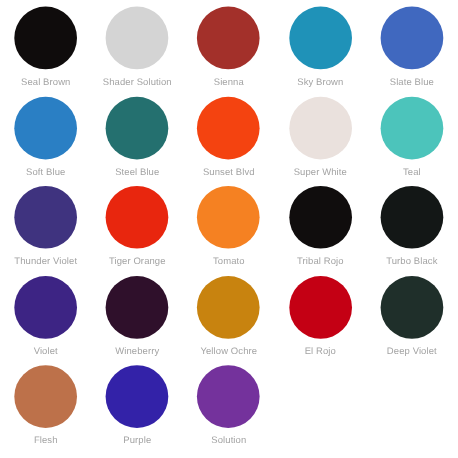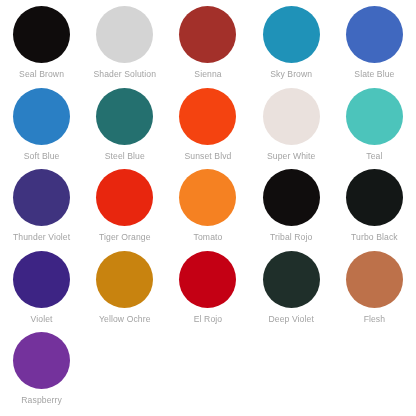--- a/index.html
+++ b/index.html
@@ -110,32 +110,40 @@
     </div>
     <div class="swatch-cell">
       <div class="swatch-disc" style="background: rgb(19, 23, 22);"></div>
       <div class="swatch-label">Turbo Black</div>
     </div>
     <div class="swatch-cell">
       <div class="swatch-disc" style="background: rgb(61, 36, 132);"></div>
       <div class="swatch-label">Violet</div>
     </div>
     <div class="swatch-cell">
+      <div class="swatch-disc" style="background: rgb(47, 16, 43);"></div>
+      <div class="swatch-label">Wineberry</div>
+    </div>
+    <div class="swatch-cell">
       <div class="swatch-disc" style="background: rgb(200, 131, 15);"></div>
       <div class="swatch-label">Yellow Ochre</div>
     </div>
     <div class="swatch-cell">
       <div class="swatch-disc" style="background: rgb(196, 0, 20);"></div>
       <div class="swatch-label">El Rojo</div>
     </div>
     <div class="swatch-cell">
       <div class="swatch-disc" style="background: rgb(31, 47, 42);"></div>
       <div class="swatch-label">Deep Violet</div>
     </div>
     <div class="swatch-cell">
       <div class="swatch-disc" style="background: rgb(189, 113, 74);"></div>
       <div class="swatch-label">Flesh</div>
     </div>
     <div class="swatch-cell">
+      <div class="swatch-disc" style="background: rgb(51, 34, 168);"></div>
+      <div class="swatch-label">Purple</div>
+    </div>
+    <div class="swatch-cell">
       <div class="swatch-disc" style="background: rgb(116, 50, 156);"></div>
-      <div class="swatch-label">Raspberry</div>
+      <div class="swatch-label">Solution</div>
     </div>
   </div>
 
 </body></html>

